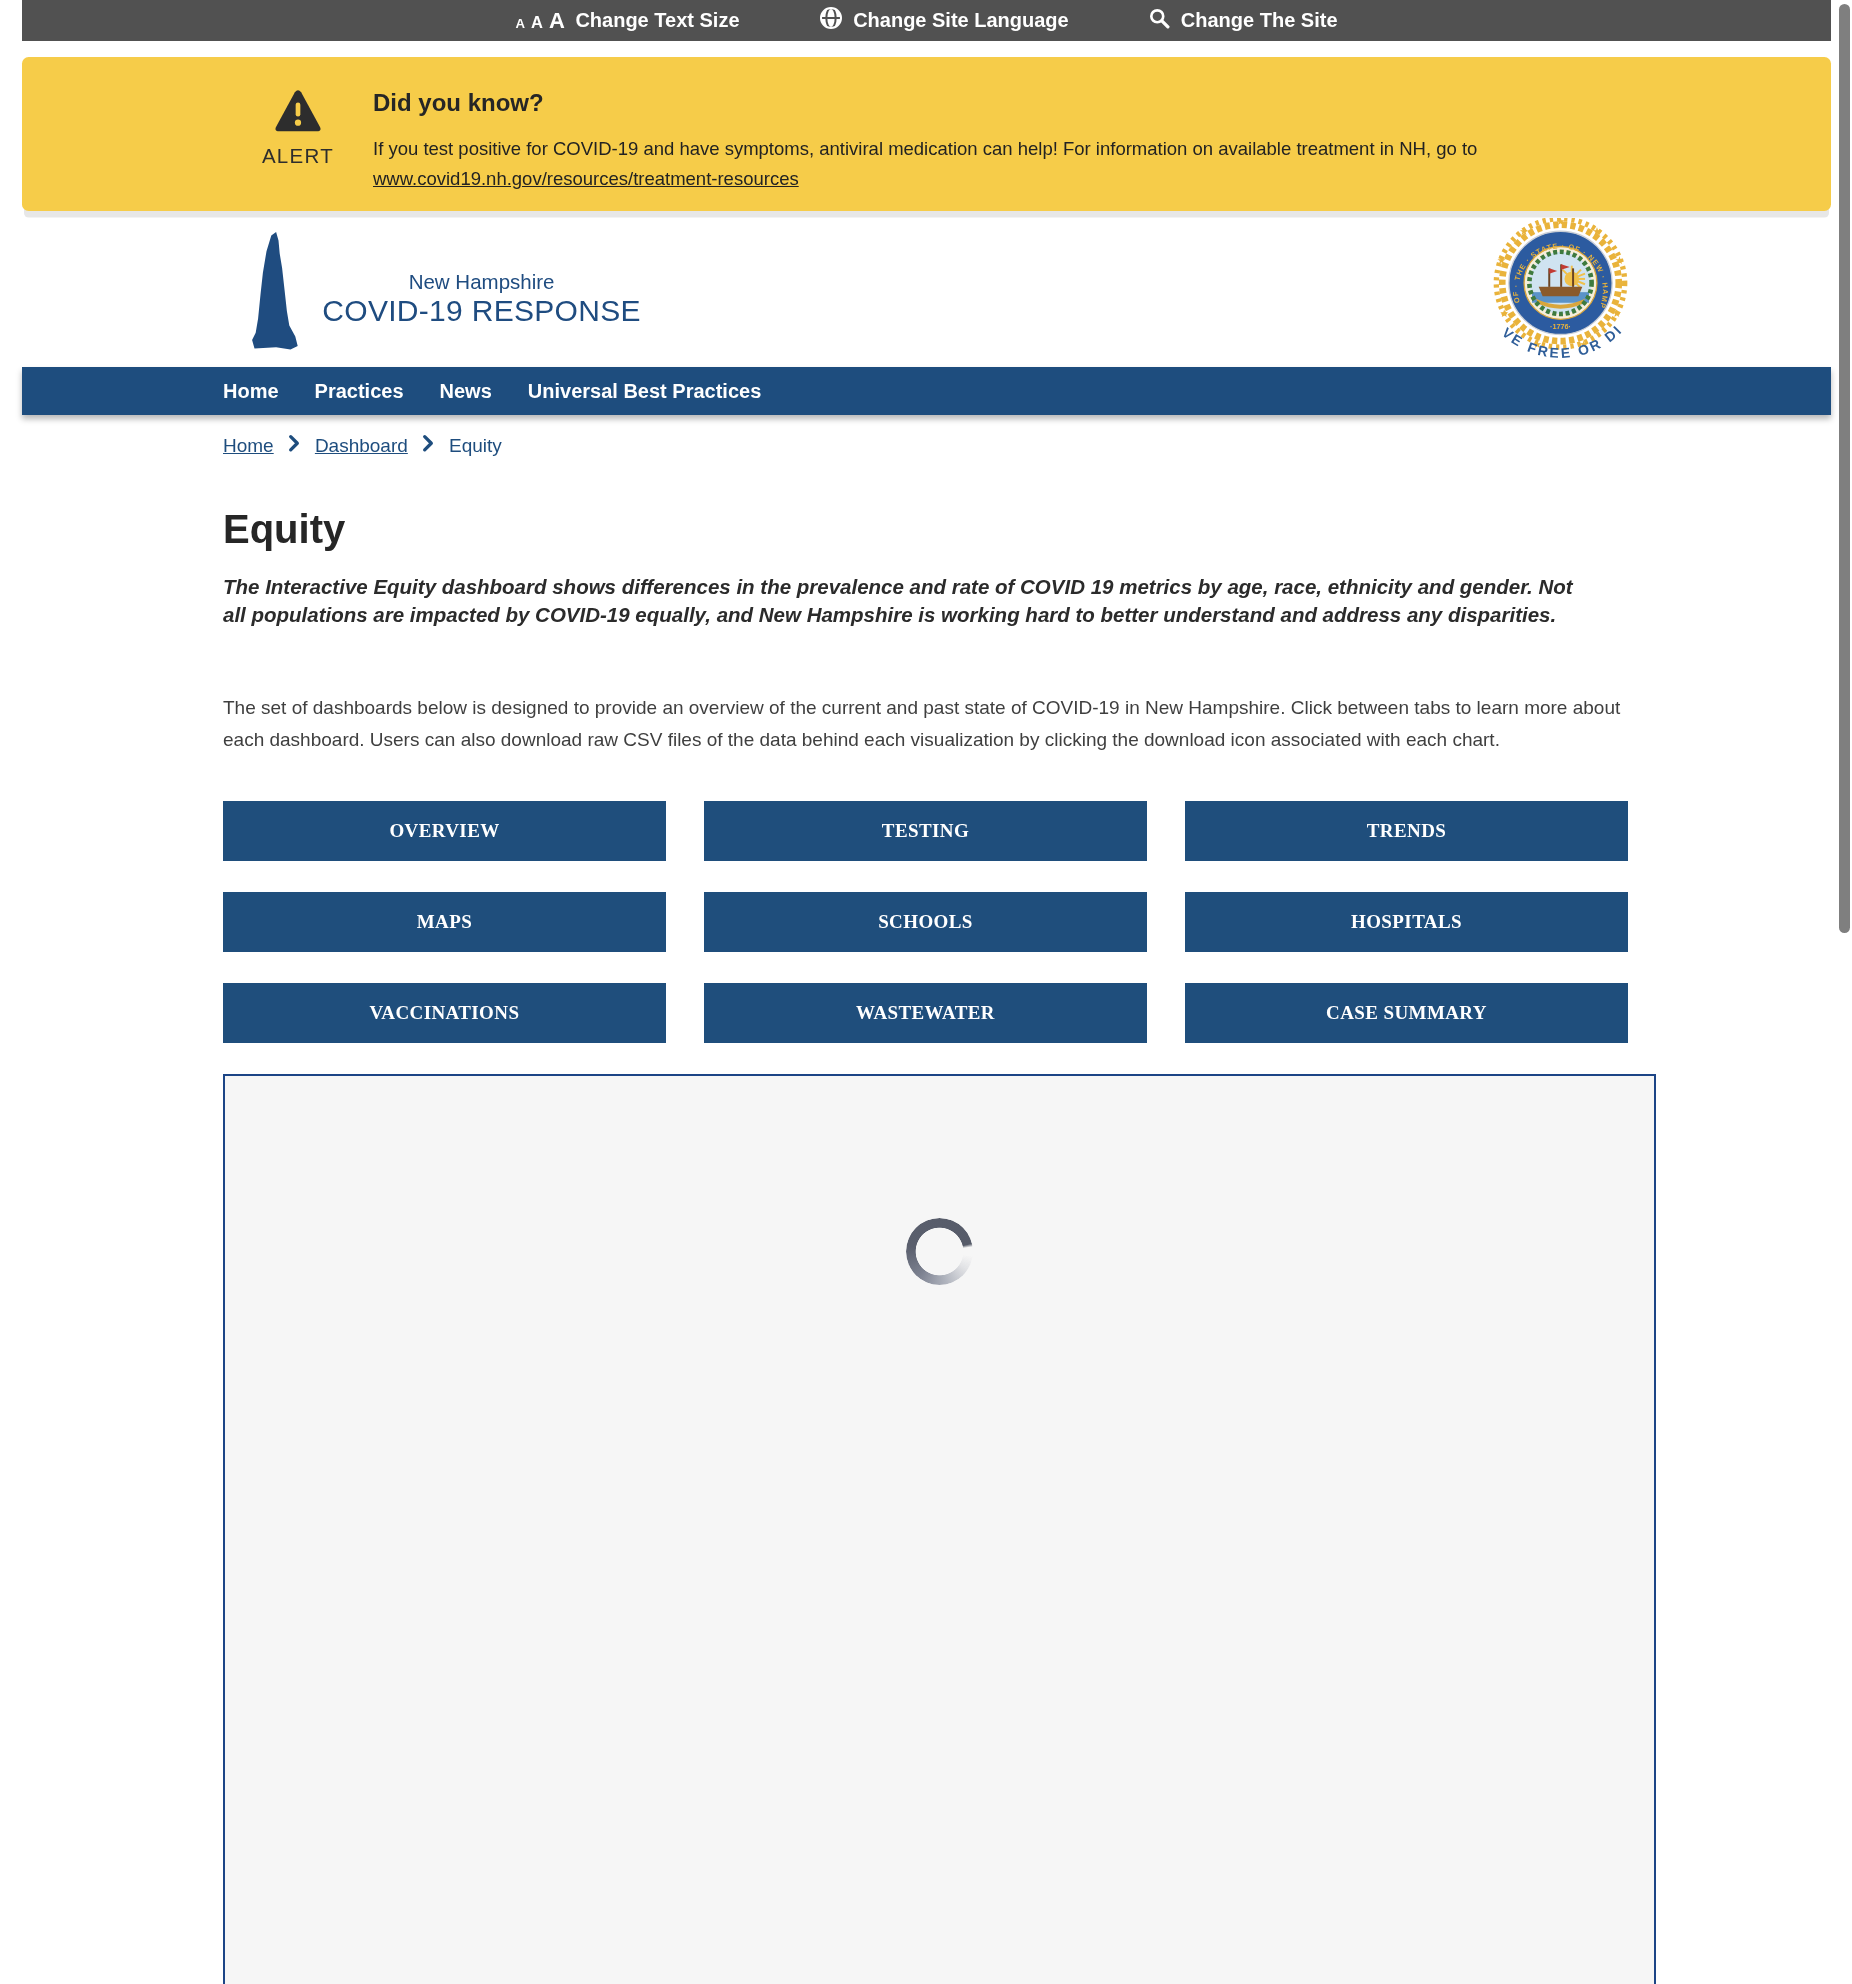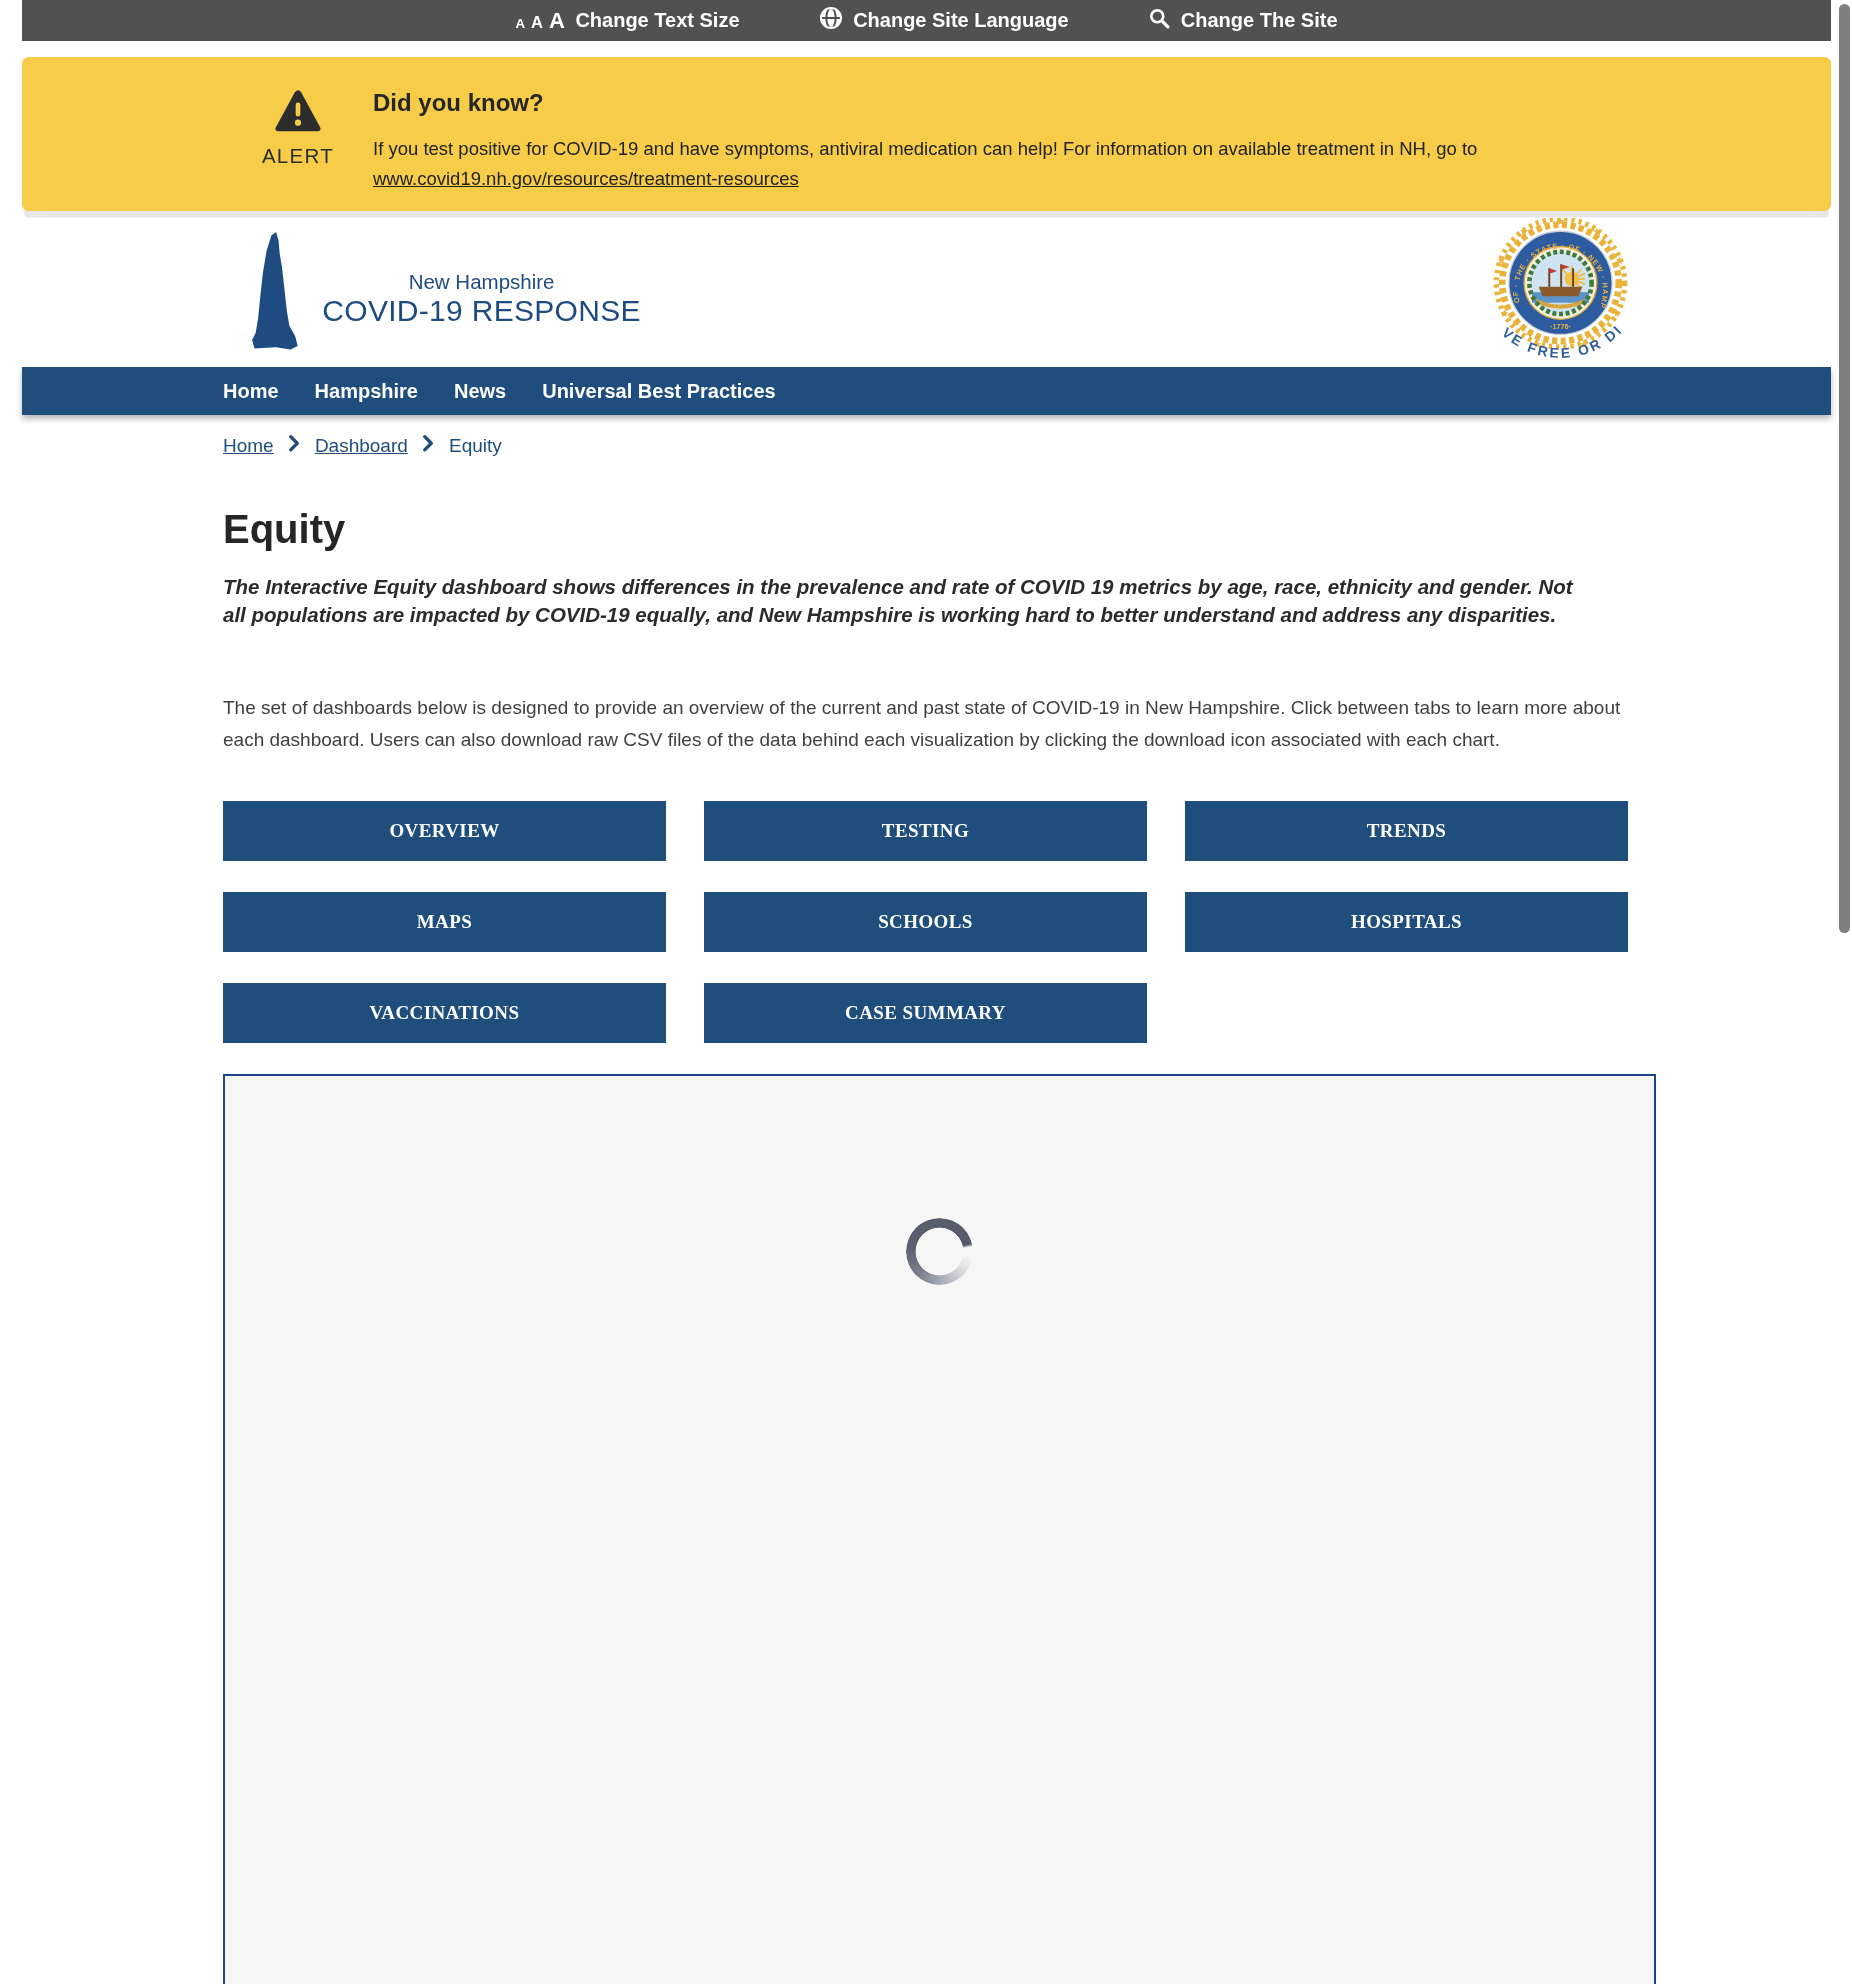--- a/index.html
+++ b/index.html
@@ -197,21 +197,21 @@
       <circle cx="105" cy="98" r="47" fill="none" stroke="#3E7A3E" stroke-width="7" stroke-dasharray="6 4"></circle>
 
       <text font-size="21" fill="#2F5E99" font-weight="bold" letter-spacing="4">
         <textPath href="#mottoPath" startOffset="50%" text-anchor="middle">LIVE FREE OR DIE</textPath>
       </text>
     </svg>
   </div>
 
   <nav class="navbar">
     <span class="nav-link">Home</span>
-    <span class="nav-link">Hampshire</span>
+    <span class="nav-link">Practices</span>
     <span class="nav-link">News</span>
     <span class="nav-link">Universal Best Practices</span>
   </nav>
 
   <div class="breadcrumb">
     <span class="crumb-link">Home</span>
     <span>
       <svg width="12" height="18.5" viewBox="0 0 18 28">
           <polyline points="4,4 14,14 4,24" fill="none" stroke="#1E4D7E" stroke-width="5" stroke-linecap="round" stroke-linejoin="round"></polyline>
         </svg>
@@ -230,20 +230,21 @@
   <p class="desc">The set of dashboards below is designed to provide an overview of the current and past state of COVID-19 in New Hampshire. Click between tabs to learn more about each dashboard. Users can also download raw CSV files of the data behind each visualization by clicking the download icon associated with each chart.</p>
 
   <div class="tabs">
     <div class="tab">OVERVIEW</div>
     <div class="tab">TESTING</div>
     <div class="tab">TRENDS</div>
     <div class="tab">MAPS</div>
     <div class="tab">SCHOOLS</div>
     <div class="tab">HOSPITALS</div>
     <div class="tab">VACCINATIONS</div>
+    <div class="tab">WASTEWATER</div>
     <div class="tab">CASE SUMMARY</div>
   </div>
 
   <div class="panel">
     <div class="spinner"></div>
   </div>
 
   <div class="scrollbar-track"></div>
   <div class="scrollbar-thumb"></div>
 

